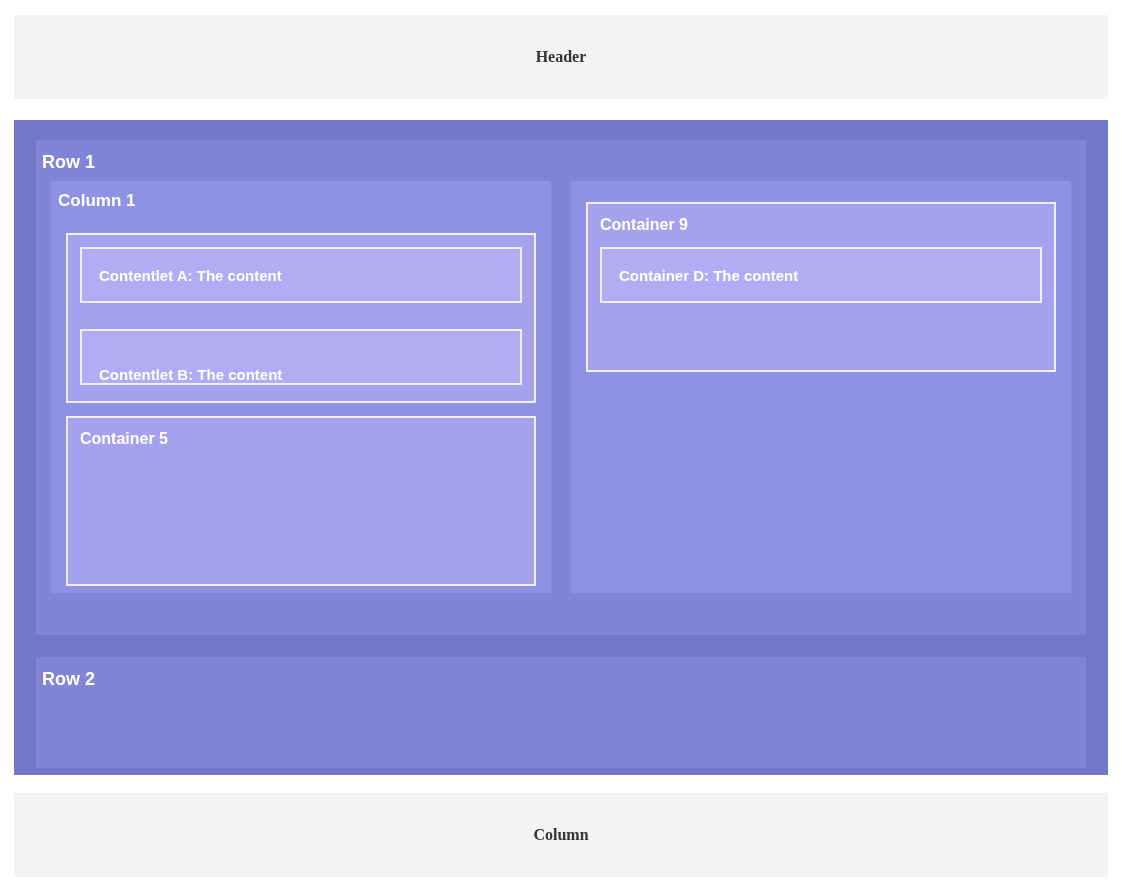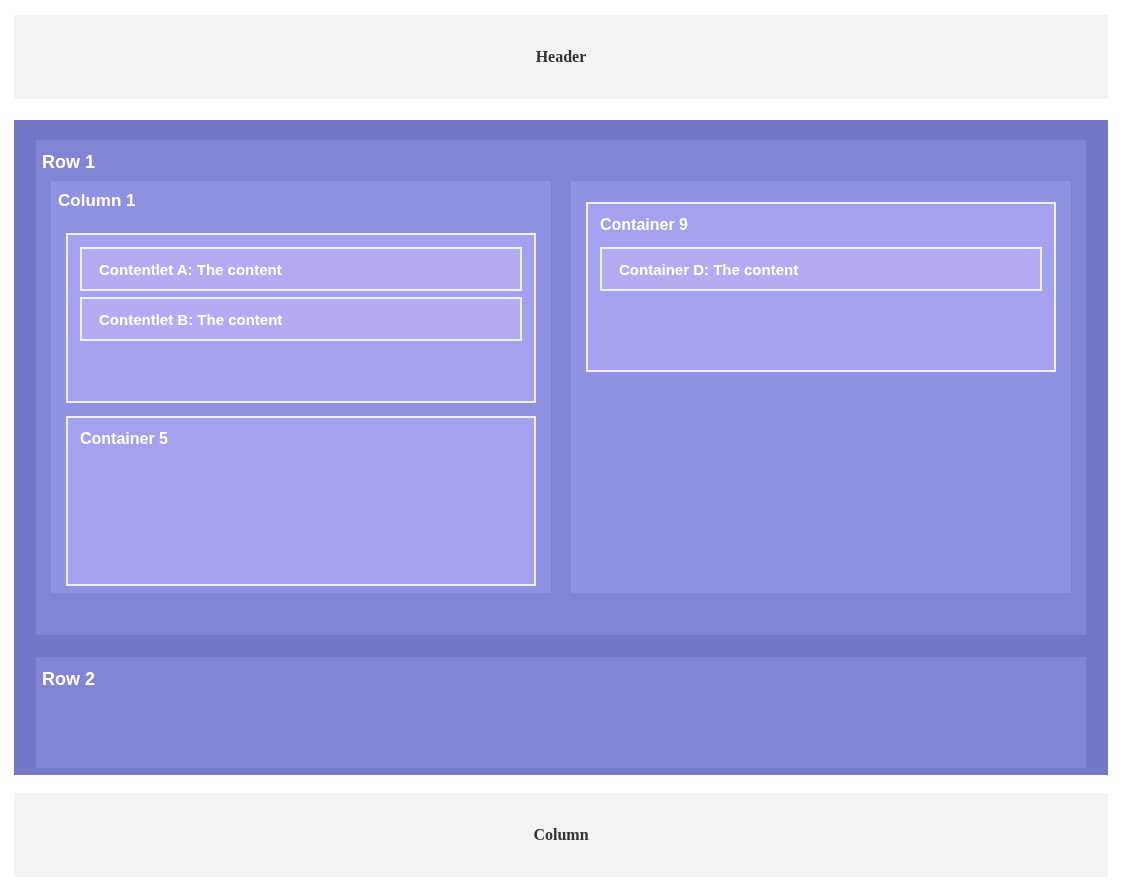--- a/index.html
+++ b/index.html
@@ -89,31 +89,31 @@
   .container-label {
     color: var(--label_text);
     font-weight: bold;
     font-size: 16px;
     line-height: 21px;
     padding: 10px 12px 0 12px;
   }
 
   .contentlet {
     margin: 12px 12px 0 12px;
-    height: 44px;
+    height: 56px;
     background: var(--contentlet);
     border: 2px solid var(--box_border);
     display: flex;
     align-items: center;
     padding-left: 17px;
     color: var(--label_text);
     font-weight: bold;
     font-size: 15px;
   }
-  .contentlet + .contentlet { margin-top: 6px; }
+  .contentlet + .contentlet { margin-top: 26px; align-items: flex-end; }
 
   .footer-band { margin-top: 18px; }
 </style>
 </head>
 <body>
 
 <div class="canvas">
 
   <div class="band">
     <span>Header</span>

